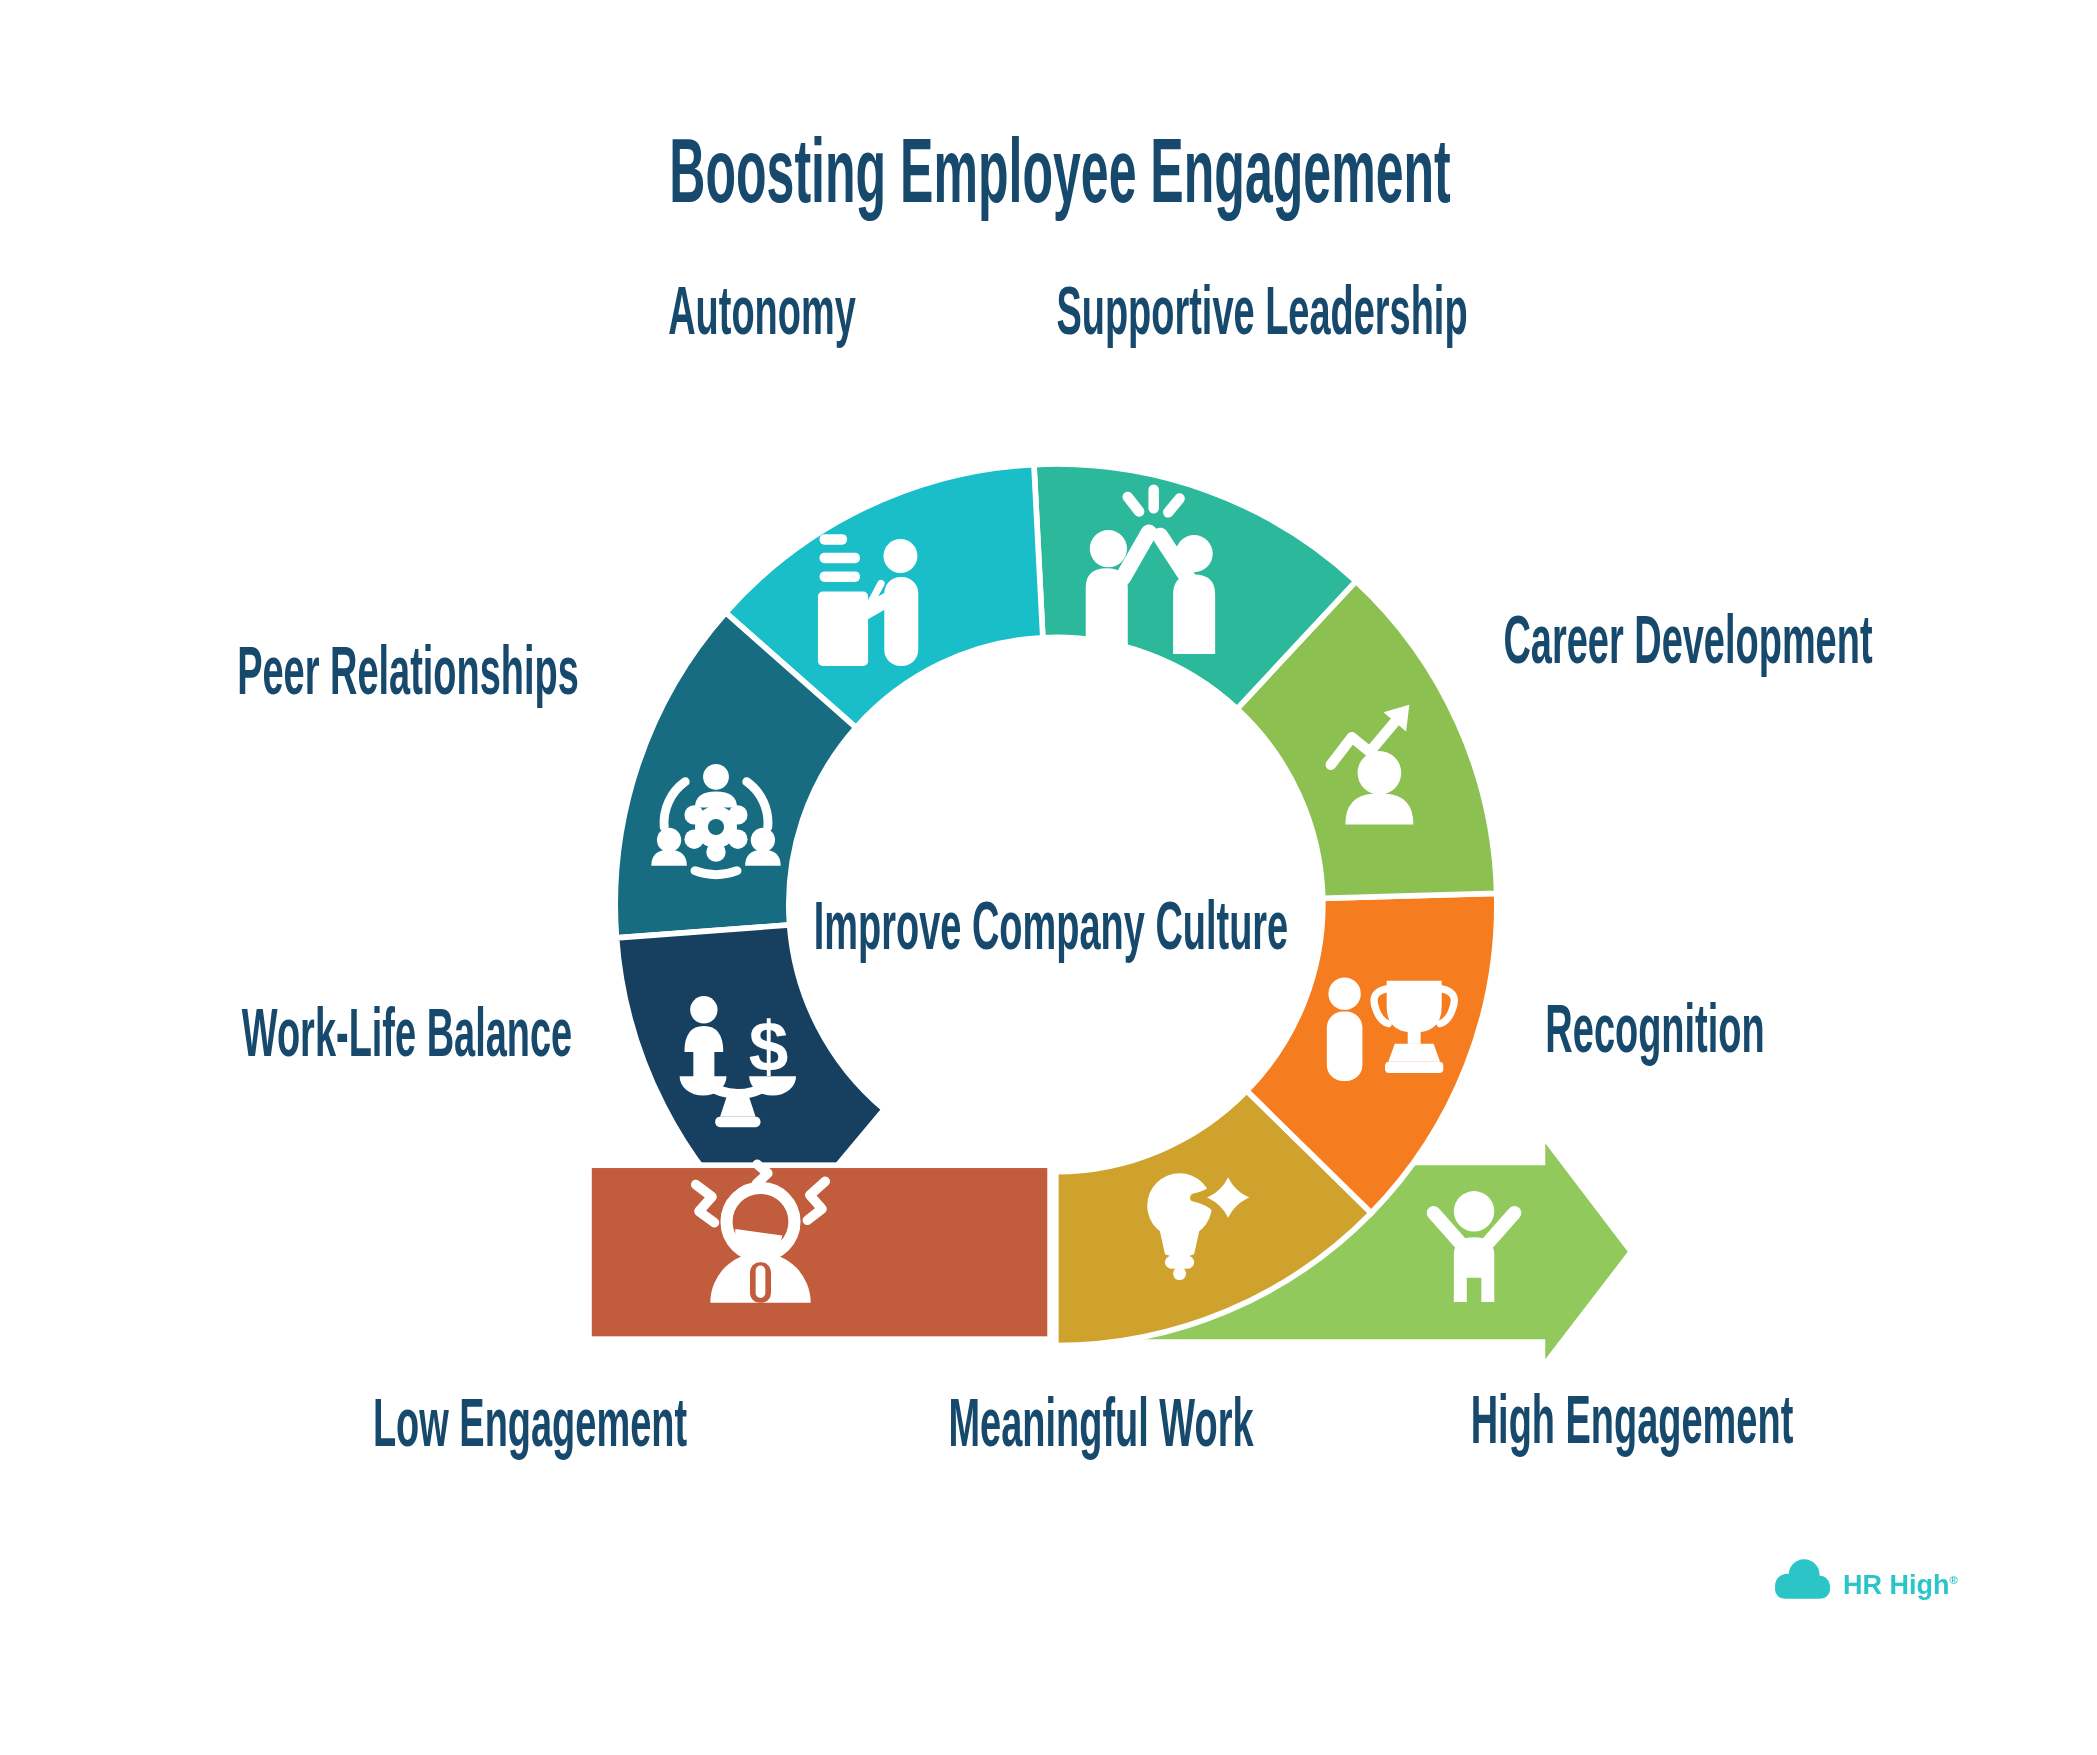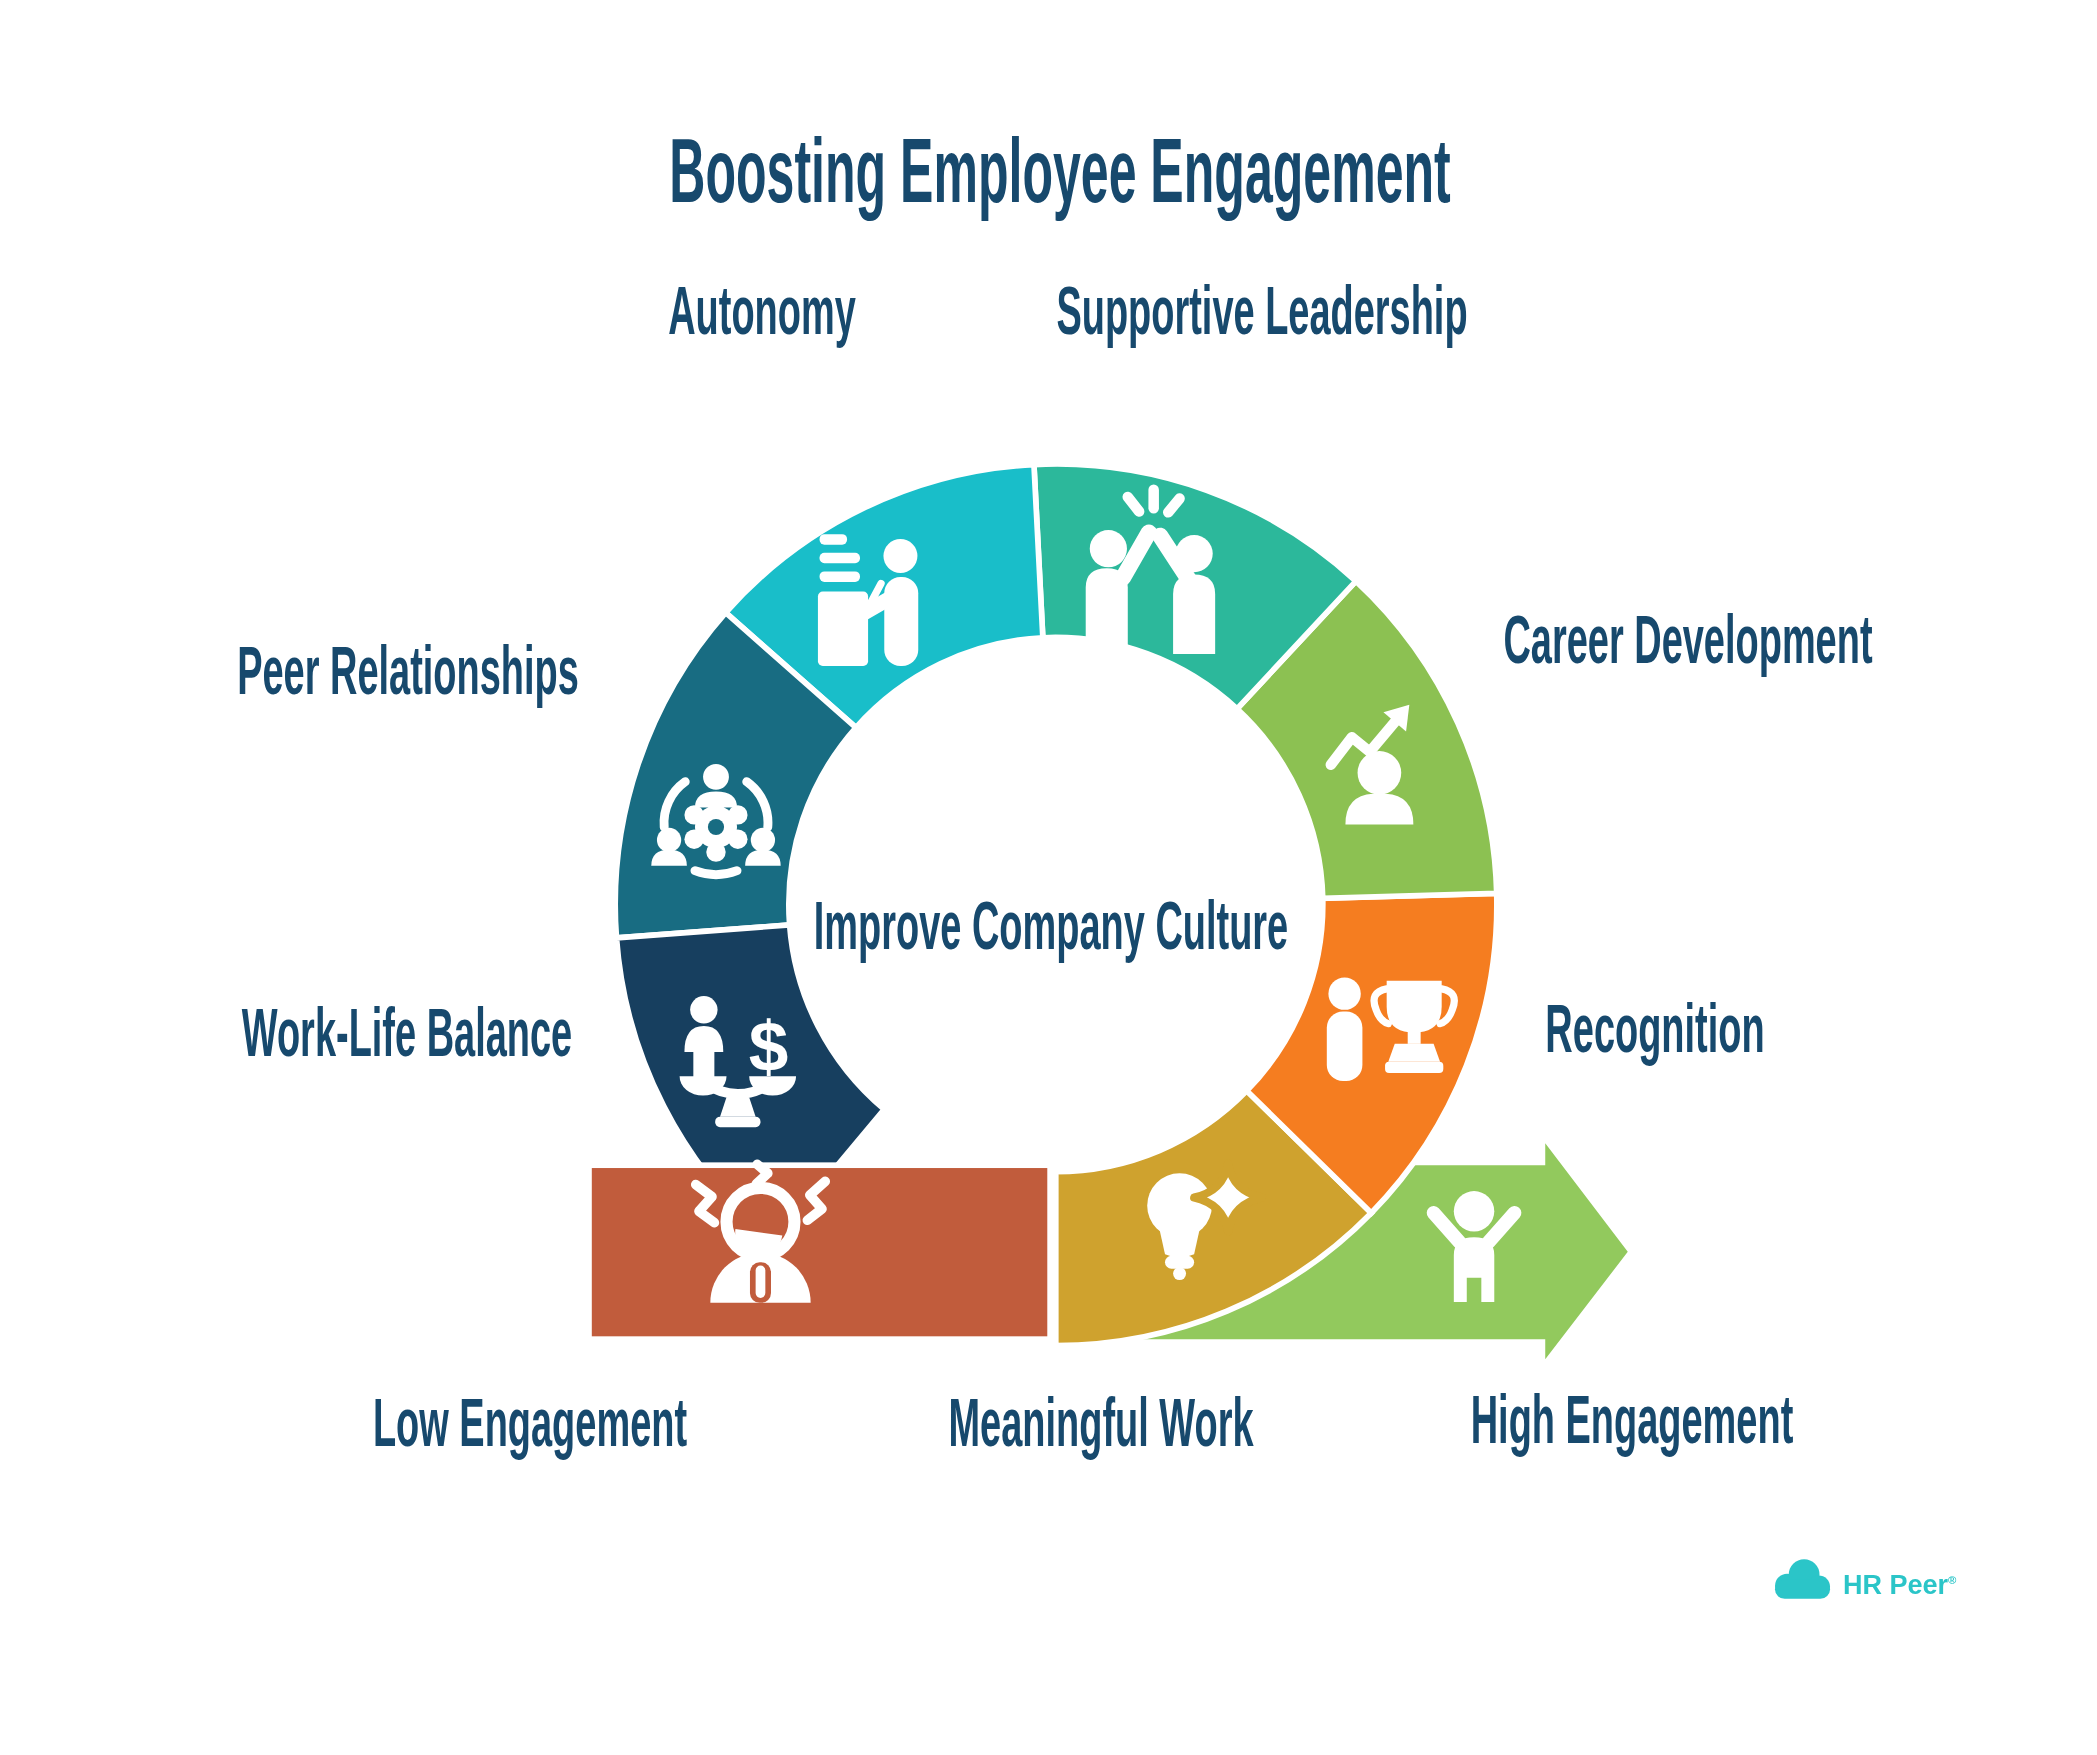--- a/index.html
+++ b/index.html
@@ -166,16 +166,16 @@
   <div class="lbl" style="left:408px; top:670px;">Peer Relationships</div>
   <div class="lbl" style="left:407px; top:1032px;">Work-Life Balance</div>
   <div class="lbl" style="left:1101px; top:1422px;">Meaningful Work</div>
 
   <div class="lbl" style="left:530px; top:1422px;">Low Engagement</div>
   <div class="lbl" style="left:1632px; top:1419px;">High Engagement</div>
 
   <div class="lbl" style="left:1051px; top:925px;">Improve Company Culture</div>
 
   <div class="logo-badge" style="left:1712px; top:1586px;">HR</div>
-  <div class="logo-name" style="left:1843px; top:1585px;"><span>HR Peer</span><span class="logo-reg">®</span></div>
+  <div class="logo-name" style="left:1843px; top:1585px;"><span>HR High</span><span class="logo-reg">®</span></div>
 
 </div>
 
 
 </body></html>

